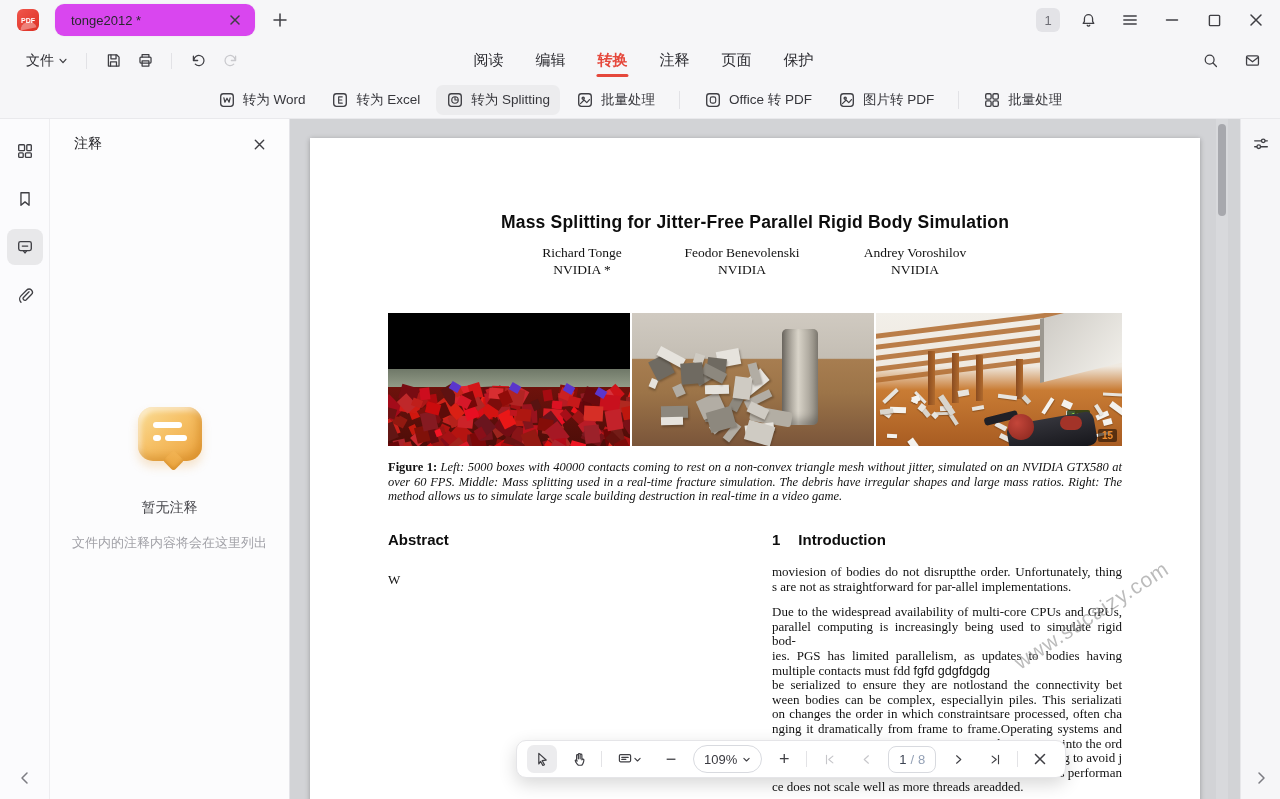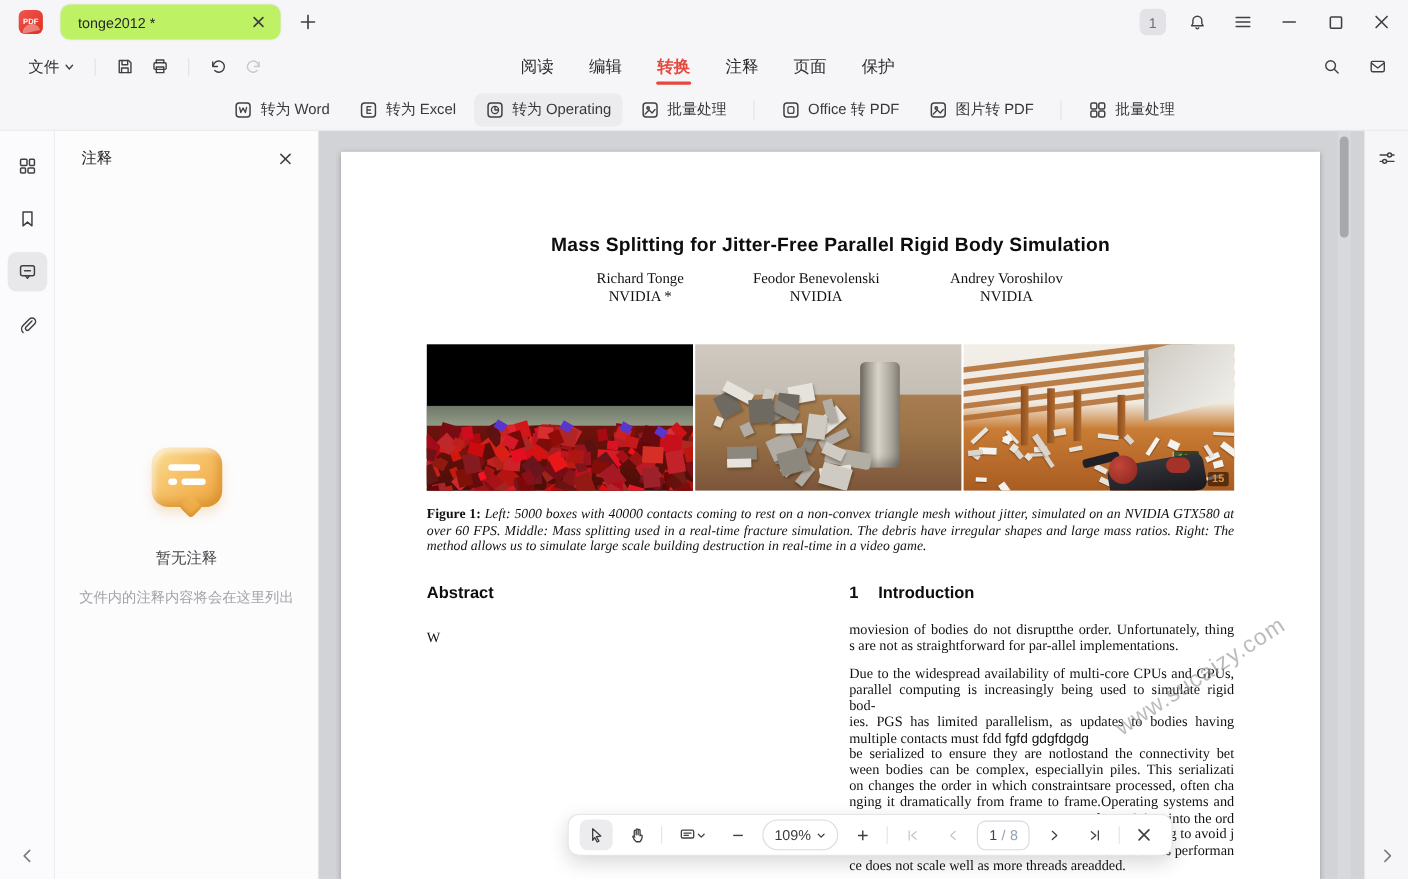--- a/index.html
+++ b/index.html
@@ -8,21 +8,21 @@
   svg { display:block; }
   .ico { stroke:#3f3f44; fill:none; stroke-width:1.5; stroke-linecap:round; stroke-linejoin:round; }
 
   .app { width:1280px; height:799px; display:flex; flex-direction:column; }
 
   
   .titlebar { height:40px; display:flex; align-items:center; background:#f6f6f8; position:relative; flex:none; }
   .pdf-logo { width:22px; height:22px; border-radius:6px; background:linear-gradient(140deg,#f0564c,#dd2f24); color:#fff;
     font-size:7px; font-weight:bold; display:flex; align-items:center; justify-content:center; margin:0 16px 0 17px; position:relative; overflow:hidden; }
   .pdf-logo::after { content:""; position:absolute; left:3px; bottom:2px; width:16px; height:7px; border-radius:50% 50% 0 0/100% 100% 0 0; background:rgba(255,255,255,.35); transform:rotate(-12deg); }
-  .doc-tab { width:200px; height:32px; background:#bef264; border-radius:9px; display:flex; align-items:center; padding:0 10px 0 16px; box-shadow:0 0 2px rgba(0,0,0,.08); }
+  .doc-tab { width:200px; height:32px; background:#d946ef; border-radius:9px; display:flex; align-items:center; padding:0 10px 0 16px; box-shadow:0 0 2px rgba(0,0,0,.08); }
   .doc-tab .tab-title { flex:1; font-size:13px; color:#28282d; white-space:nowrap; overflow:hidden; }
   .tab-close { width:20px; height:20px; display:flex; align-items:center; justify-content:center; border-radius:4px; color:#6e6e74; }
   .tab-add { width:26px; height:26px; margin-left:12px; display:flex; align-items:center; justify-content:center; color:#4a4a50; }
   .tb-right { position:absolute; right:10px; top:0; height:40px; display:flex; align-items:center; gap:14px; }
   .count-badge { width:24px; height:24px; border-radius:6px; background:#e3e3e7; color:#6f6f76; font-size:13px; display:flex; align-items:center; justify-content:center; }
   .tb-btn { width:28px; height:28px; display:flex; align-items:center; justify-content:center; border-radius:5px; }
 
   
   .menubar { height:41px; display:flex; align-items:center; position:relative; flex:none; }
   .mb-left { display:flex; align-items:center; margin-left:20px; gap:4px; }
@@ -244,21 +244,21 @@
           <path d="M12.5 6.5H8.5v7h4M8.5 10h3.5" stroke-width="1.3"></path>
         </svg>
       <span>转为 Excel</span>
     </div>
     <div class="rb-btn selected">
       <svg class="ico rb-box" viewBox="0 0 20 20">
           <rect x="3" y="3" width="14" height="14" rx="3"></rect>
           <circle cx="10" cy="10" r="3.6" stroke-width="1.3"></circle>
           <path d="M10 7v3h3" stroke-width="1.3"></path>
         </svg>
-      <span>转为 Operating</span>
+      <span>转为 Splitting</span>
     </div>
     <div class="rb-btn">
       <svg class="ico rb-box" viewBox="0 0 20 20">
           <rect x="3" y="3" width="14" height="14" rx="3"></rect>
           <circle cx="8" cy="8" r="1.2"></circle>
           <path d="M5 14l4-4 3 3 3-3.5" stroke-width="1.3"></path>
         </svg>
       <span>批量处理</span>
     </div>
     <div class="rb-sep"></div>

